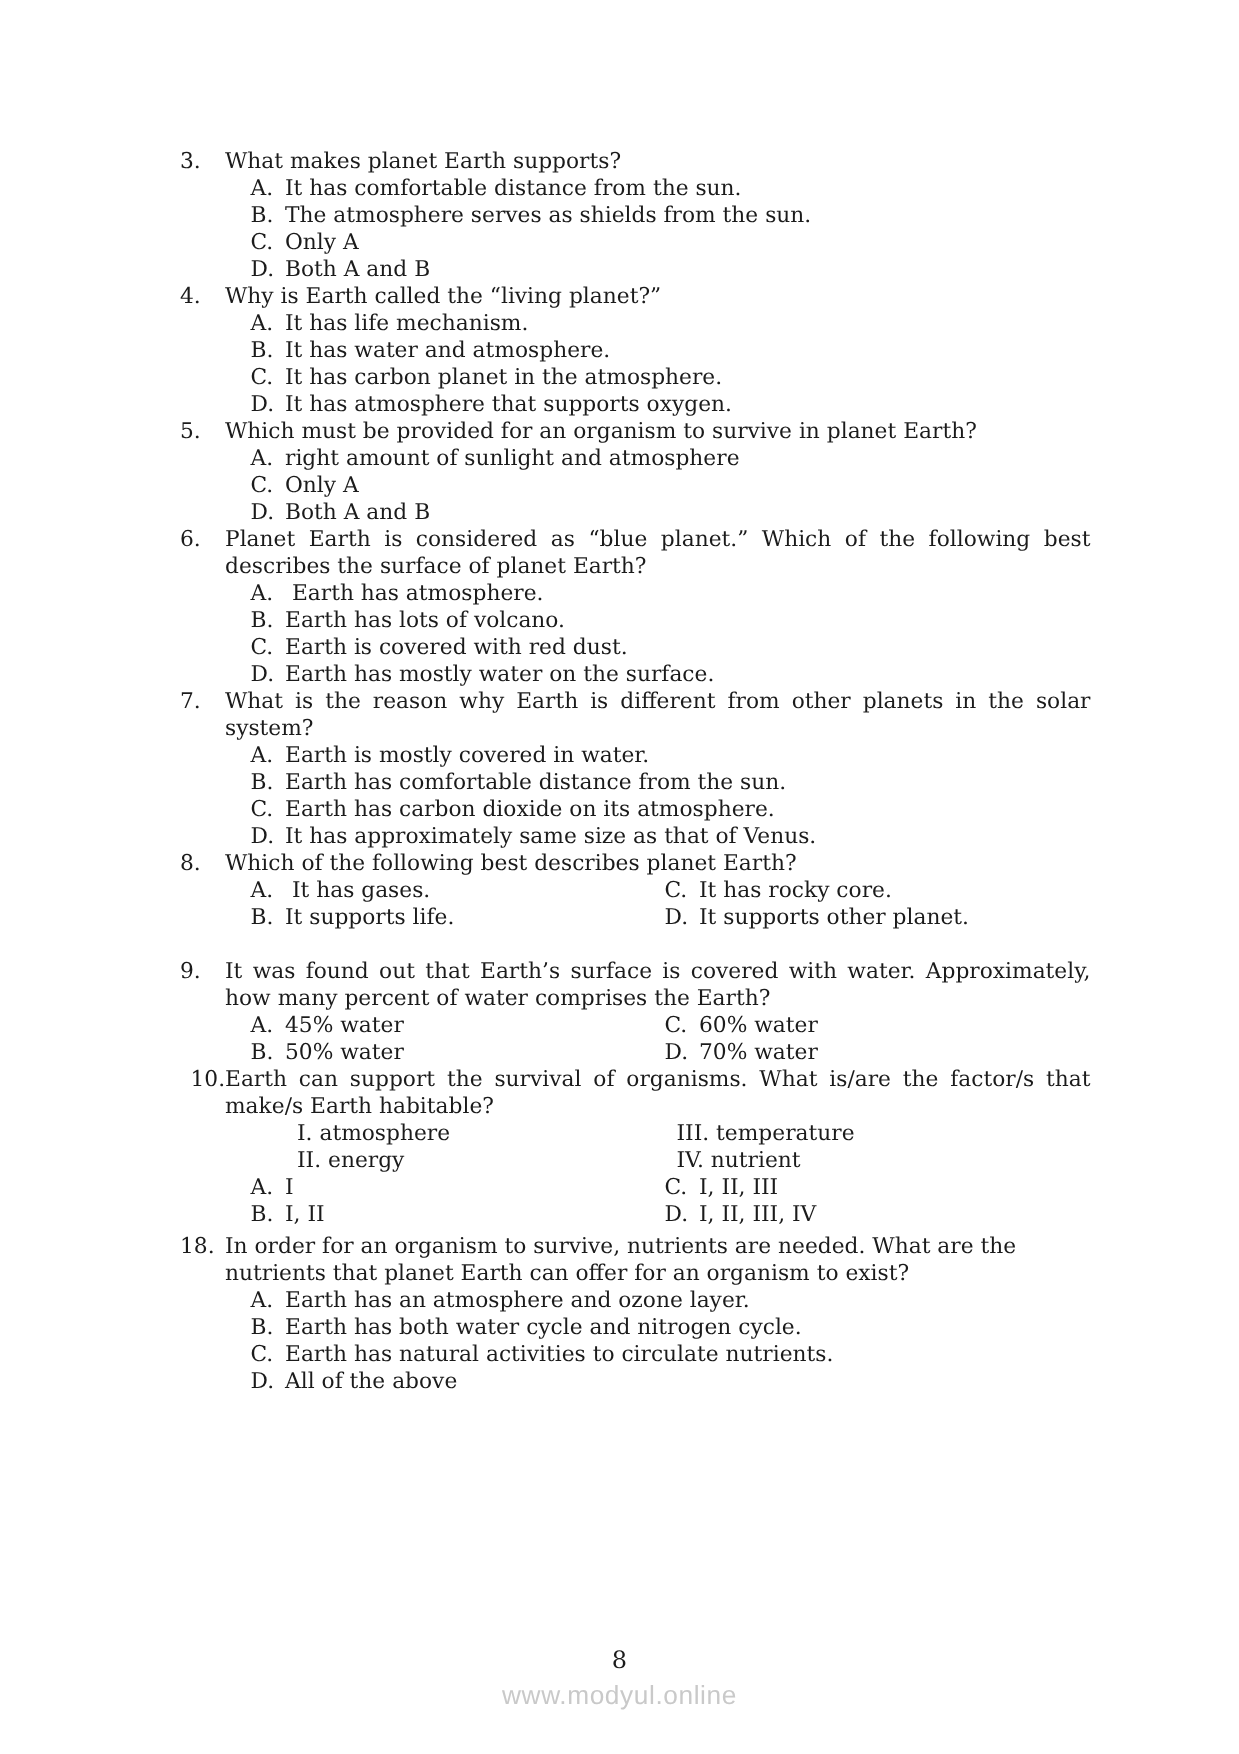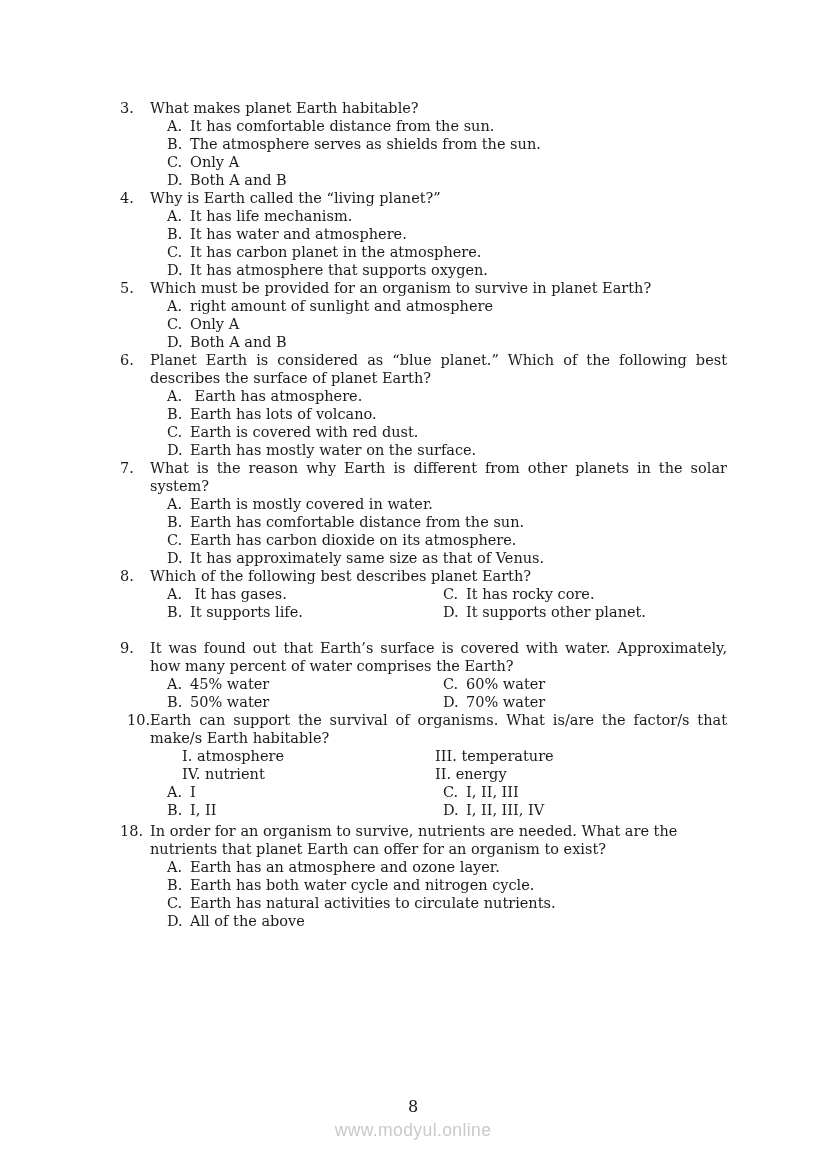--- a/index.html
+++ b/index.html
@@ -24,21 +24,21 @@
   }
   .question { position: relative; }
   .question.space-lg { margin-top: 18px; }
   .question.space-sm { margin-top: 3px; }
   .qnum { position: absolute; left: 0; top: 0; }
   .qnum.tight { left: 7px; }
   .qbody { margin-left: 30px; }
   .qline.justify { text-align: justify; text-align-last: justify; }
   .opt-row { margin-left: 17px; }
   .opt-row.two-col { display: grid; grid-template-columns: 276px auto; }
-  .sub-row { margin-left: 32px; display: grid; grid-template-columns: 253px auto; }
+  .sub-row { margin-left: 48px; display: grid; grid-template-columns: 253px auto; }
   .opt-label { display: inline-block; width: 23px; }
   .opt-text { white-space: pre-wrap; }
   .page-number {
     position: absolute; left: 0; top: 1098px; width: 826px;
     text-align: center; font-size: 16px; line-height: 18px; color: #1b1b1b;
   }
   .watermark {
     position: absolute; left: 0; top: 1120px; width: 826px;
     text-align: center;
     font-family: "Liberation Sans", sans-serif;
@@ -47,21 +47,21 @@
   }
 </style>
 </head>
 <body>
 
 <div class="page">
   <div class="content">
       <div class="question">
         <span class="qnum">3.</span>
         <div class="qbody">
-          <div class="qline">What makes planet Earth habitable?</div>
+          <div class="qline">What makes planet Earth supports?</div>
           <div class="opt-row">
             <div class="opt-cell"><span class="opt-label">A.</span><span class="opt-text">It has comfortable distance from the sun.</span></div>
           </div>
           <div class="opt-row">
             <div class="opt-cell"><span class="opt-label">B.</span><span class="opt-text">The atmosphere serves as shields from the sun.</span></div>
           </div>
           <div class="opt-row">
             <div class="opt-cell"><span class="opt-label">C.</span><span class="opt-text">Only A</span></div>
           </div>
           <div class="opt-row">
@@ -172,22 +172,22 @@
       <div class="question">
         <span class="qnum tight">10.</span>
         <div class="qbody">
           <div class="qline justify">Earth can support the survival of organisms. What is/are the factor/s that</div>
           <div class="qline">make/s Earth habitable?</div>
           <div class="sub-row">
             <div class="sub-cell">I. atmosphere</div>
             <div class="sub-cell">III. temperature</div>
           </div>
           <div class="sub-row">
+            <div class="sub-cell">II. energy</div>
             <div class="sub-cell">IV. nutrient</div>
-            <div class="sub-cell">II. energy</div>
           </div>
           <div class="opt-row two-col">
             <div class="opt-cell"><span class="opt-label">A.</span><span class="opt-text">I</span></div>
             <div class="opt-cell"><span class="opt-label">C.</span><span class="opt-text">I, II, III</span></div>
           </div>
           <div class="opt-row two-col">
             <div class="opt-cell"><span class="opt-label">B.</span><span class="opt-text">I, II</span></div>
             <div class="opt-cell"><span class="opt-label">D.</span><span class="opt-text">I, II, III, IV</span></div>
           </div>
         </div>

